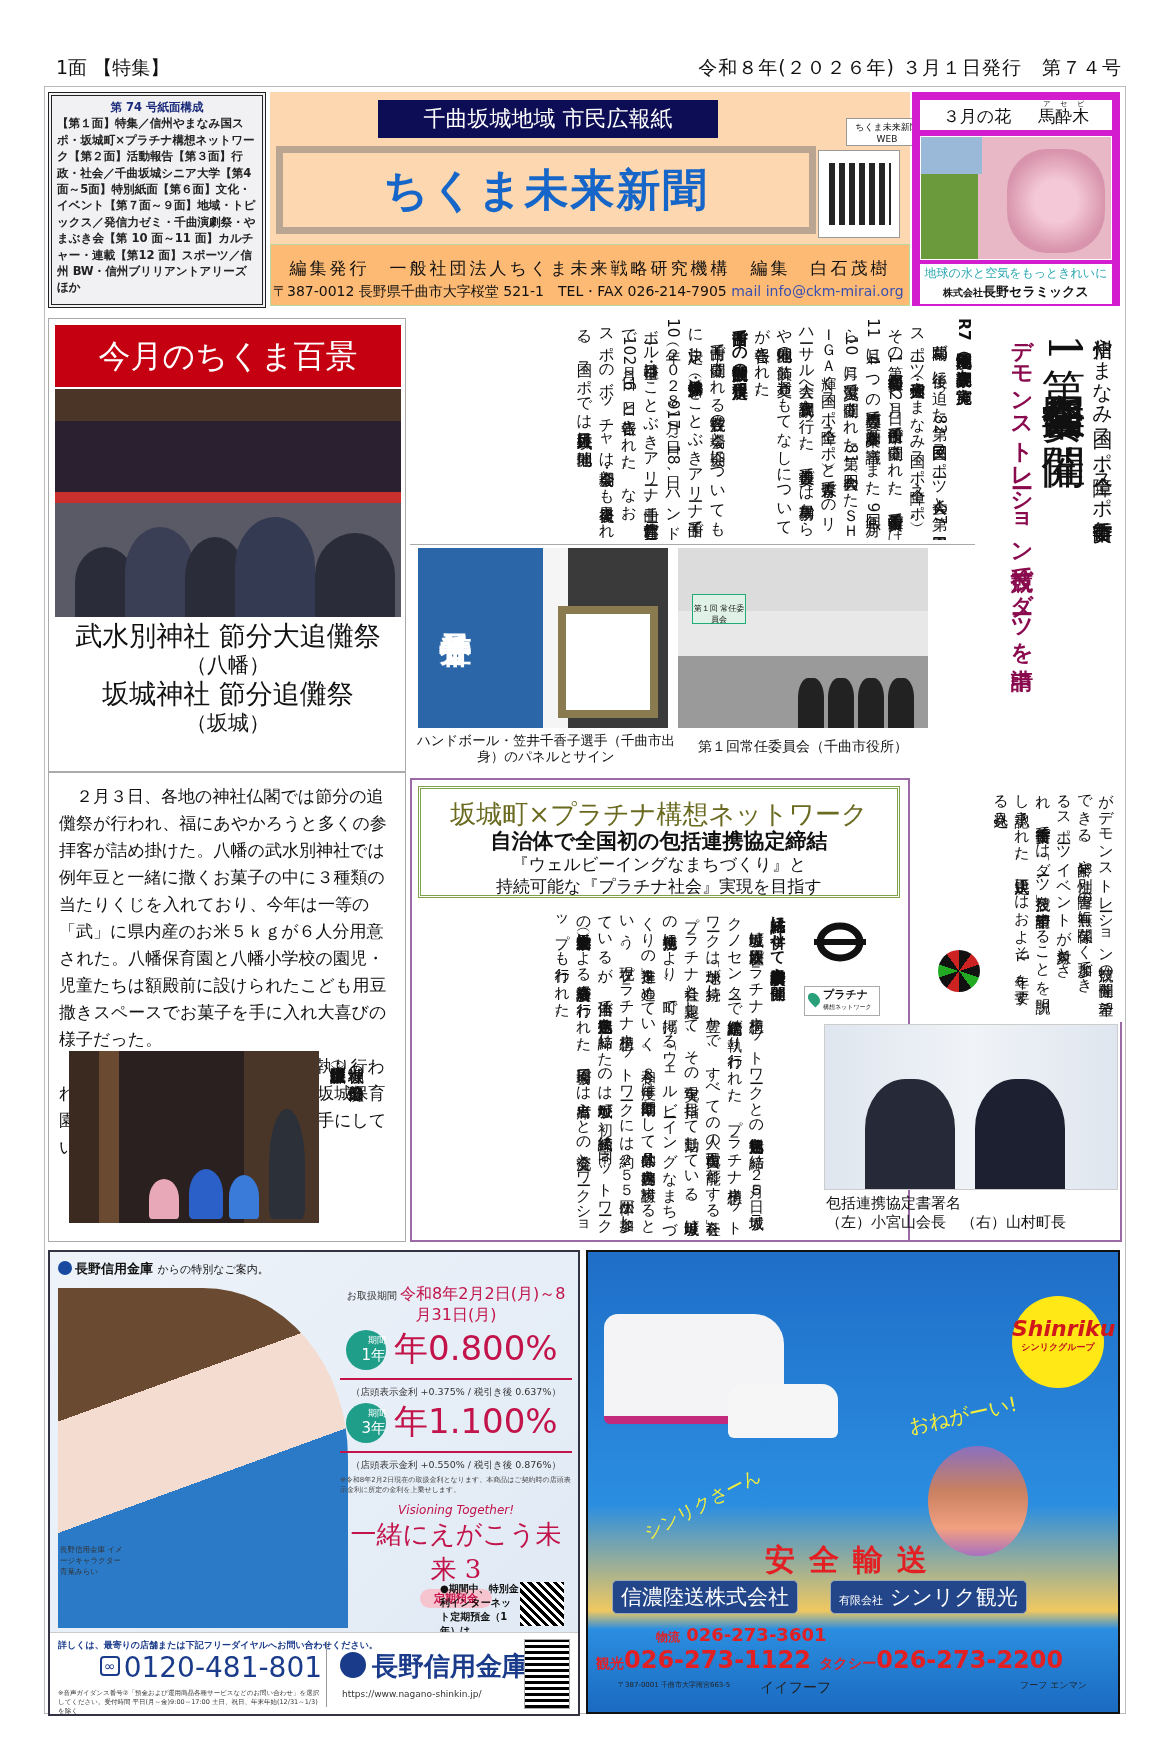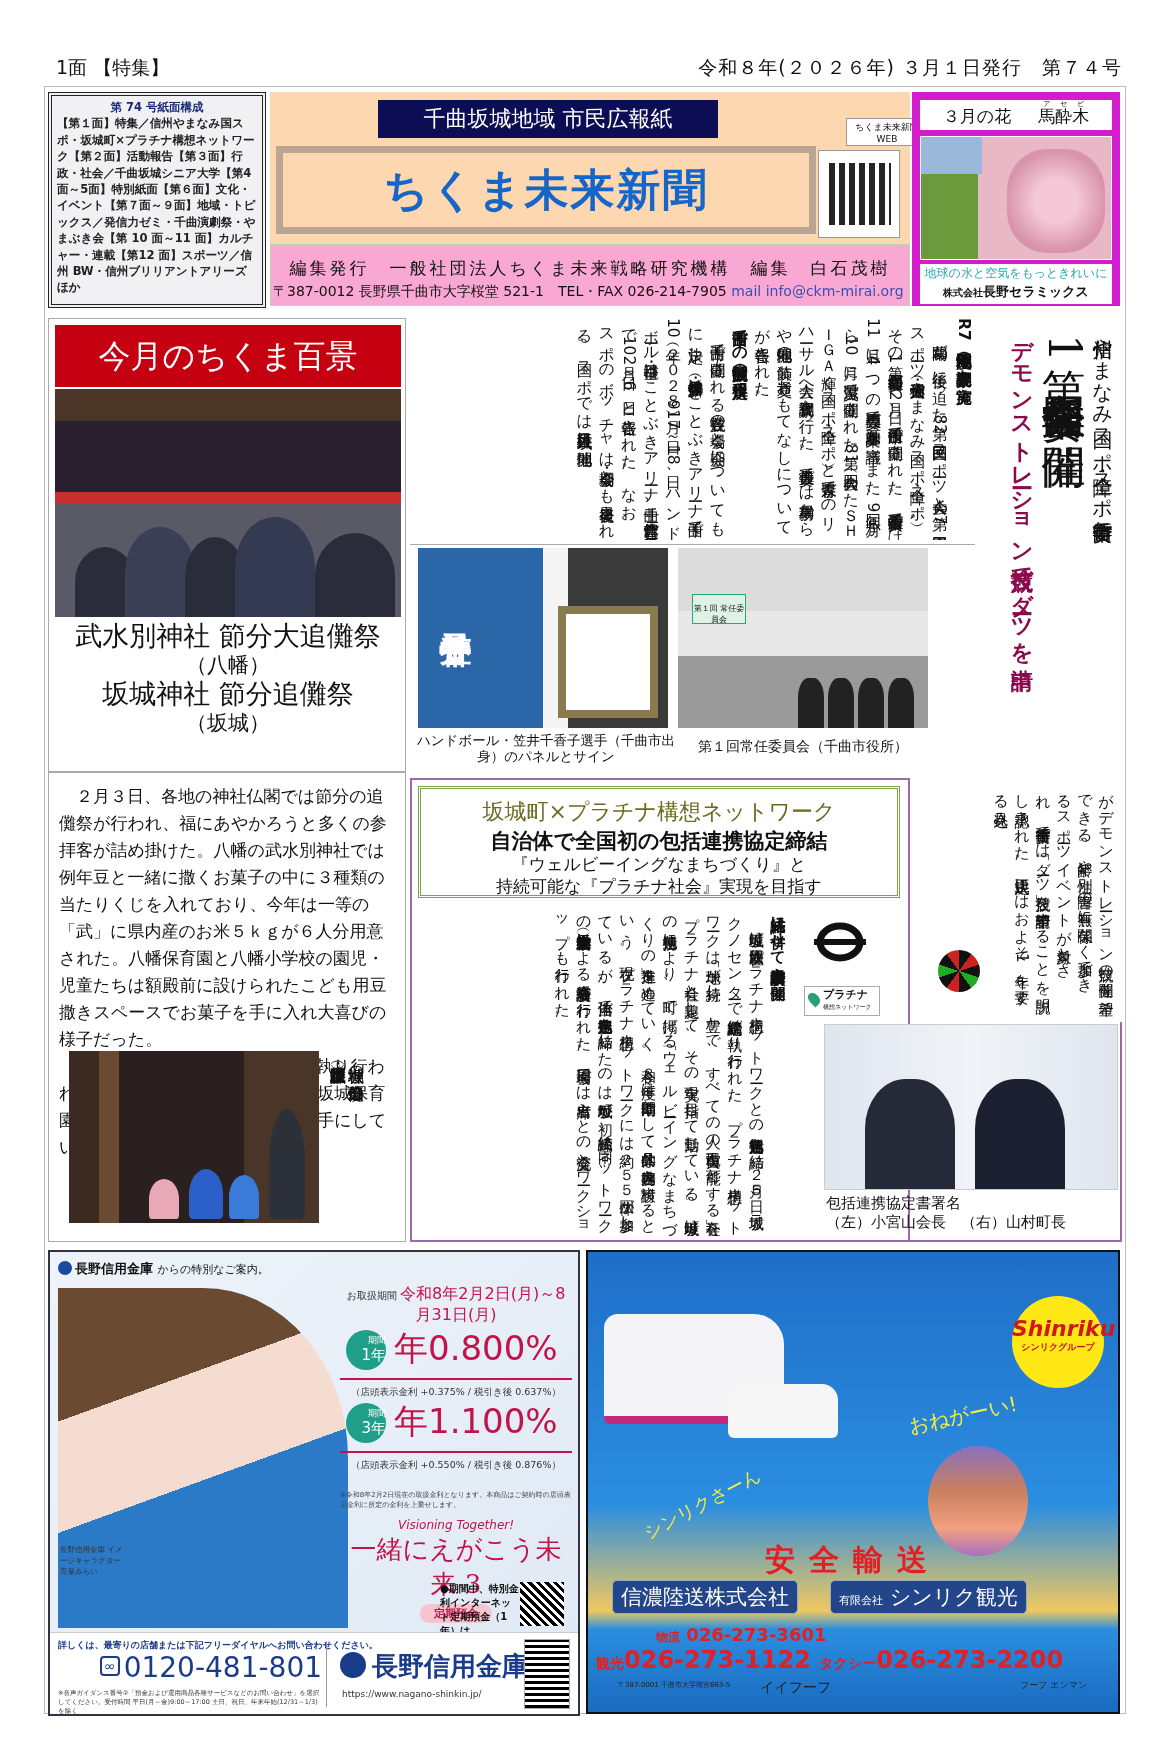--- a/index.html
+++ b/index.html
@@ -12,21 +12,21 @@
 #frame{left:44px;top:86px;width:1082px;height:1628px;border:1px solid #bbb}
 
 #toc{left:48px;top:92px;width:218px;height:216px;border:4px double #222;background:#f1f1f3;padding:3px 5px;font-size:11.6px;line-height:16.4px;font-weight:bold;color:#222}
 #toc .t{color:#1a2a7a;text-align:center;font-size:11.5px}
 #mast{left:270px;top:92px;width:640px;height:156px;background:#fcd7b0}
 #sub{left:108px;top:8px;width:340px;height:38px;background:#0d0d55;color:#fff;font-size:22px;text-align:center;line-height:38px}
 #title{left:6px;top:54px;width:540px;height:88px;border:7px solid #b9a592;color:#1566c8;font-size:44px;font-weight:bold;text-align:center;line-height:74px;letter-spacing:2px}
 #weblbl{left:576px;top:26px;width:82px;height:28px;background:#fff;border:1px solid #999;font-size:9px;text-align:center;line-height:12px;padding-top:2px}
 #qr{left:548px;top:58px;width:82px;height:88px;background:#fff;border:1px solid #999}
 #qr .q{position:absolute;left:10px;top:12px;width:62px;height:62px;background:repeating-linear-gradient(90deg,#000 0 6px,#fff 6px 10px),#000;opacity:.85}
-#pub{left:270px;top:244px;width:640px;height:62px;background:#f9a8d4;border:1px solid #b8d9a0}
+#pub{left:270px;top:244px;width:640px;height:62px;background:#fdba74;border:1px solid #b8d9a0}
 #pub1{left:0;top:12px;width:100%;text-align:center;font-size:17px;letter-spacing:3px}
 #pub2{left:2px;top:38px;font-size:14px;white-space:nowrap}
 #pub2 .m{color:#3a50b0}
 #flower{left:912px;top:92px;width:208px;height:214px;background:#d41ccf;padding:8px}
 #flhead{position:relative;height:30px;background:#fff;font-size:17px;text-align:center;line-height:32px}
 #flimg{position:relative;margin-top:6px;height:124px;background:linear-gradient(90deg,#6a9a3c 0 30%,#e8b8c6 30% 100%);border:1px solid #fff}
 #flimg:before{content:"";position:absolute;left:0;top:0;width:32%;height:30%;background:#9ab8d8}
 #flimg:after{content:"";position:absolute;left:45%;top:10%;width:52%;height:85%;border-radius:40%;background:radial-gradient(circle,#f4c8d6 30%,#d894ac 70%)}
 #flfoot{position:relative;margin-top:4px;height:40px;background:#fff;text-align:center}
 #flfoot .a{color:#2aa6b0;font-size:12px;line-height:18px}
@@ -54,21 +54,21 @@
 #art1photo1 .n{position:absolute;left:20px;top:60px;color:#fff;font-size:32px;font-weight:bold;line-height:36px}
 #art1photo2{left:268px;top:230px;width:250px;height:180px;background:linear-gradient(#dcdcdc 0 35%,#e8e8e8 35% 60%,#9a9a9a 60%)}
 #art1photo2 .sc{position:absolute;left:14px;top:46px;width:54px;height:30px;background:#e0f2e8;border:1px solid #2a7}
 #art1photo2 .pp{position:absolute;bottom:0;width:26px;height:50px;border-radius:40% 40% 0 0;background:#222}
 #cap1{left:6px;top:414px;width:260px;text-align:center;font-size:13.5px;line-height:16px}
 #cap2{left:268px;top:420px;width:250px;text-align:center;font-size:14px}
 #art1rule{left:0;top:226px;width:565px;border-top:1px solid #aaa}
 
 #plat{left:410px;top:778px;width:500px;height:464px;border:2px solid #9b6aa6}
 #platbox{left:6px;top:6px;width:482px;height:112px;border:3px double #7ea14a}
-#platk{left:0;top:8px;width:100%;text-align:center;color:#6a6a20;font-size:22px;font-family:"DejaVu Serif",serif}
+#platk{left:0;top:8px;width:100%;text-align:center;color:#6a6a20;font-size:26px;font-family:"DejaVu Serif",serif}
 #plath{left:0;top:38px;width:100%;text-align:center;font-size:21px;font-weight:bold}
 #plats1{left:0;top:64px;width:100%;text-align:center;font-size:17px}
 #plats2{left:0;top:86px;width:100%;text-align:center;font-size:17px}
 #platcols{left:6px;top:126px;width:370px;height:330px;font-size:15px;line-height:21.6px;overflow:hidden}
 #platlogo{left:400px;top:142px;width:56px;height:40px}
 #platbadge{left:392px;top:206px;width:76px;height:30px;border:1px solid #aaa;background:#fff;font-size:11px;color:#111;padding:2px 2px 0 18px;line-height:12px}
 #platbadge .pin{position:absolute;left:4px;top:5px;width:10px;height:14px;background:#2aa07a;border-radius:50% 50% 50% 0;transform:rotate(-45deg)}
 #darts{left:910px;top:778px;width:212px;height:244px}
 #dartscols{right:6px;top:6px;height:216px;font-size:15px;line-height:21px}
 #dartboard{left:28px;top:172px;width:42px;height:42px;border-radius:50%;background:conic-gradient(#111 0 10%,#c22 10% 20%,#111 20% 30%,#2a2 30% 40%,#111 40% 50%,#c22 50% 60%,#111 60% 70%,#2a2 70% 80%,#111 80% 90%,#c22 90%)}
@@ -84,21 +84,21 @@
 #girl{left:8px;top:36px;width:290px;height:340px;border-radius:0 50% 0 0;background:linear-gradient(160deg,#6a4a30 0 30%,#f4dcd0 30% 55%,#2b7ac8 55%)}
 #girlcap{left:10px;top:292px;font-size:7.5px;line-height:11px;color:#333}
 #rates{left:290px;top:32px;width:232px}
 #period{font-size:10px;text-align:center;color:#333}
 #period b{font-size:16px;color:#c2144a;font-weight:normal}
 .rate{position:relative;height:50px;border-bottom:2px solid #c2144a;margin-top:4px}
 .rate .term{position:absolute;left:6px;top:0;width:40px;height:40px;border-radius:50%;background:#1f9e8a;color:#fff;font-size:9px;text-align:right;line-height:12px;padding-top:4px}
 .rate .term b{display:block;font-size:15px;line-height:18px;font-weight:normal}
 .rate .val{position:absolute;left:54px;top:-4px;color:#c2144a;font-size:34px;white-space:nowrap}
 .rnote{font-size:9.5px;text-align:center;margin-top:6px;color:#333}
-#ratenote{font-size:7px;color:#444;margin-top:18px;line-height:10px}
+#ratenote{font-size:7px;color:#444;margin-top:3px;line-height:10px}
 #visioning{margin-top:8px;text-align:center;color:#c2144a}
 #visioning .en{font-size:12px;font-style:italic}
 #visioning .jp{font-size:26px;font-family:"DejaVu Serif",serif}
 #visioning .pill{display:inline-block;background:#f6c4cf;border-radius:12px;padding:2px 14px;font-size:11px;font-weight:bold}
 #netrate{left:390px;top:330px;width:130px;font-size:10px;line-height:14px;font-weight:bold}
 #netrate b{color:#c2144a;font-size:14px}
 #bankqr1{left:470px;top:330px;width:44px;height:44px;background:repeating-linear-gradient(45deg,#000 0 3px,#fff 3px 6px)}
 #bankfoot{left:0;top:380px;width:528px;height:82px;background:#fff;border-top:1px solid #ccc}
 #bf1{left:8px;top:6px;font-size:9px;color:#1a3a8a;font-weight:bold}
 #bf2{left:50px;top:18px;font-size:28px;color:#1a3a8a}

